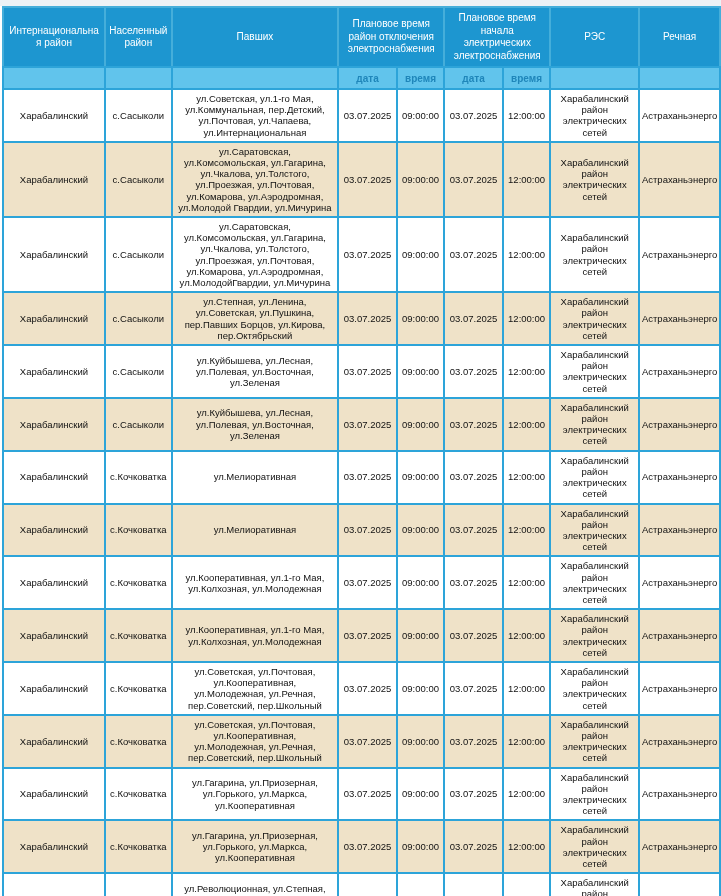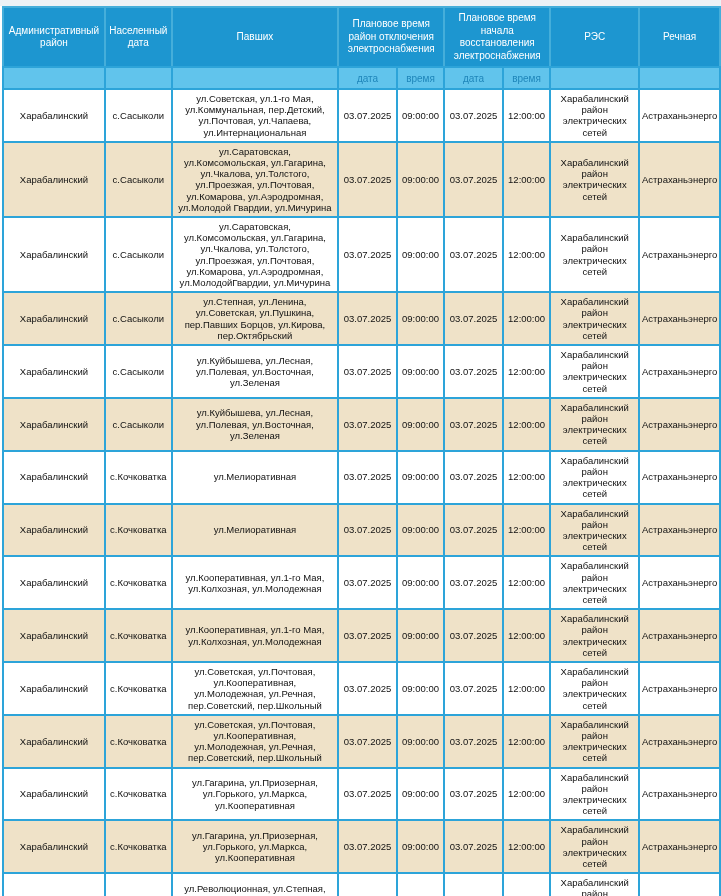--- a/index.html
+++ b/index.html
@@ -38,21 +38,21 @@
     line-height: 1.25;
     height: 54px;
     padding: 2px 3px;
     border-color: #45aeda;
     border-bottom-color: var(--border);
   }
   thead tr.sub-header th {
     background: var(--subheader-bg);
     color: var(--subheader-text);
     font-size: 10px;
-    font-weight: 400;
+    font-weight: 700;
     height: 18px;
     padding: 1px 2px;
     border-color: var(--border);
   }
   tbody td {
     font-size: 9.5px;
     line-height: 1.18;
     color: #111;
     padding: 3px 4px;
   }
@@ -84,25 +84,25 @@
       <col style="width:165px">
       <col style="width:58px">
       <col style="width:47px">
       <col style="width:58px">
       <col style="width:47px">
       <col style="width:88px">
       <col style="width:80px">
     </colgroup>
     <thead>
       <tr class="main-header">
-        <th>Административный район</th>
-        <th>Населенный дата</th>
+        <th>Интернациональная район</th>
+        <th>Населенный район</th>
         <th>Павших</th>
         <th colspan="2">Плановое время район отключения электроснабжения</th>
-        <th colspan="2">Плановое время начала восстановления электроснабжения</th>
+        <th colspan="2">Плановое время начала электрических электроснабжения</th>
         <th>РЭС</th>
         <th>Речная</th>
       </tr>
       <tr class="sub-header">
         <th></th>
         <th></th>
         <th></th>
         <th>дата</th>
         <th>время</th>
         <th>дата</th>

